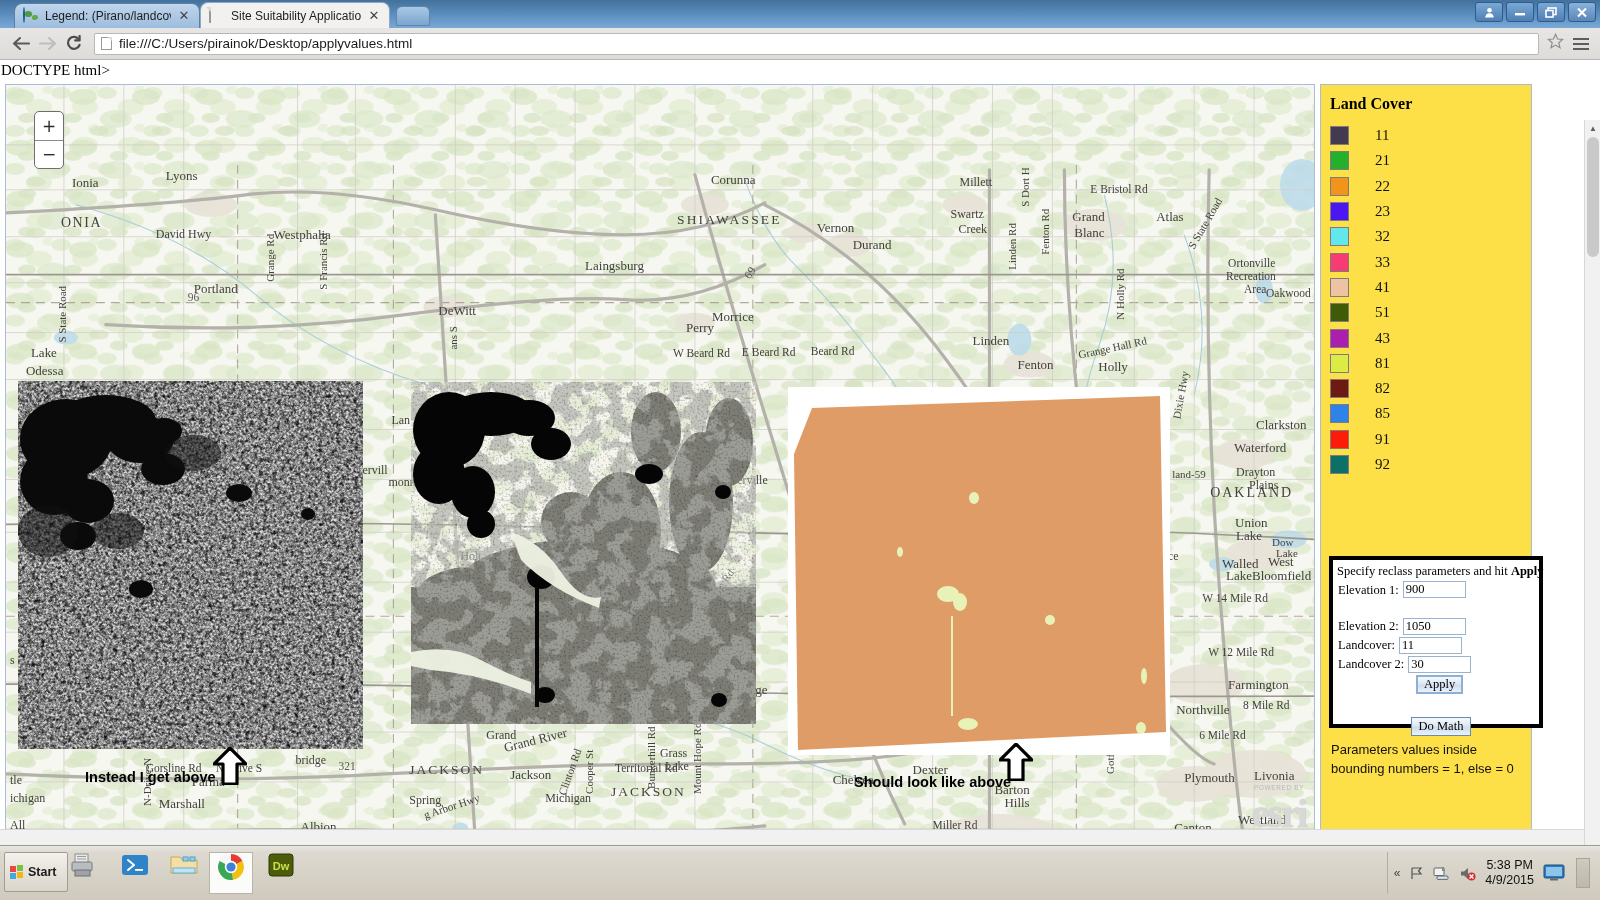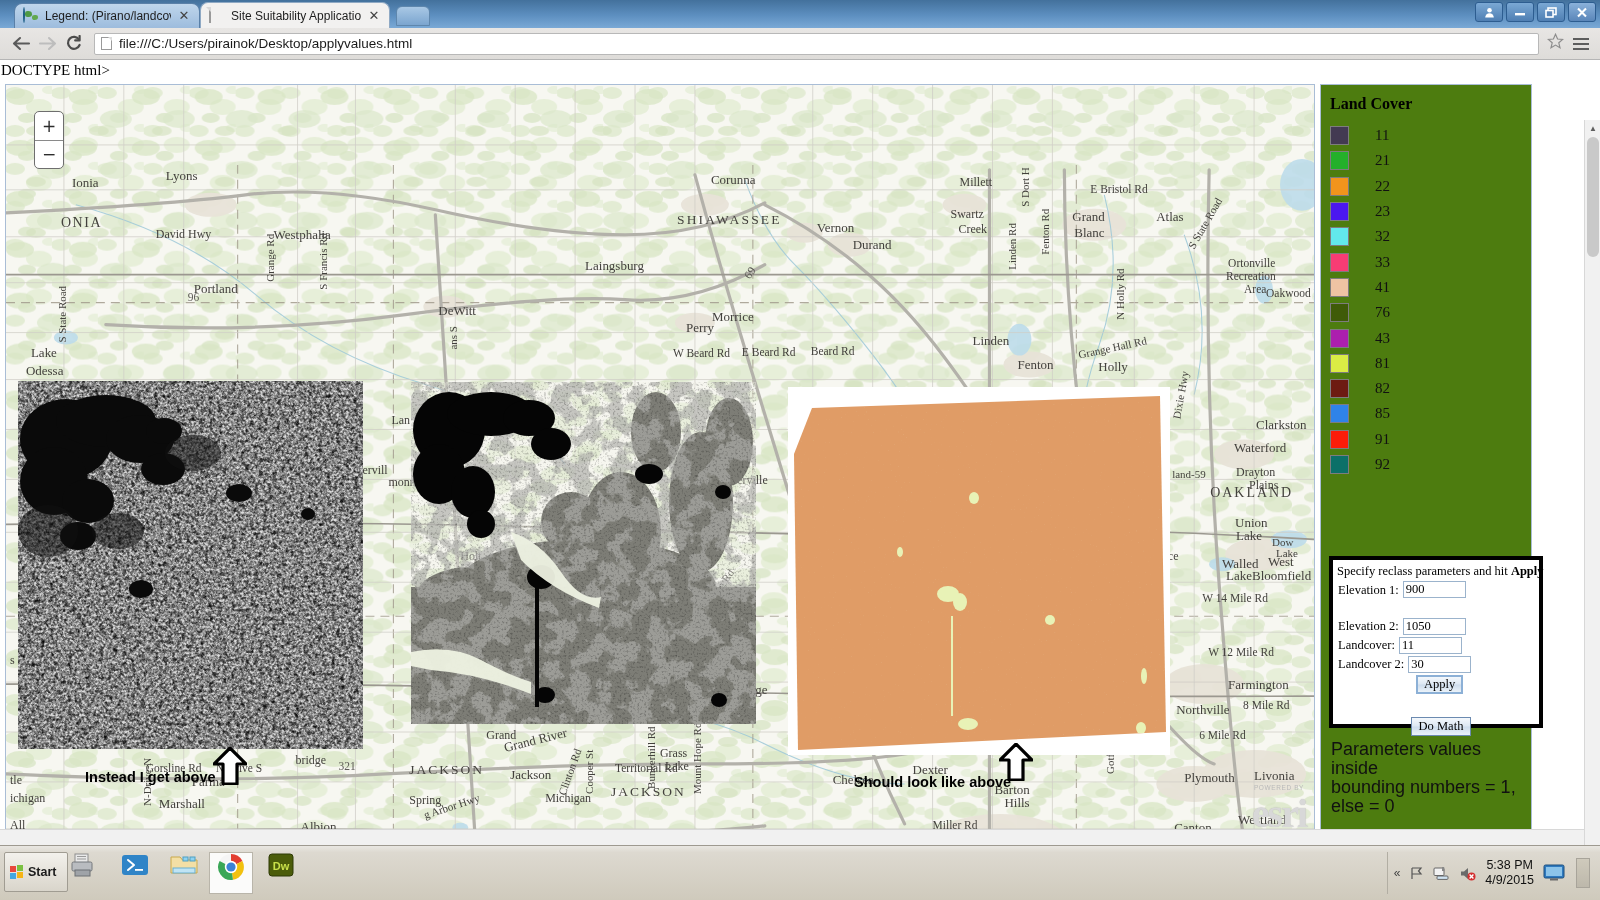--- a/index.html
+++ b/index.html
@@ -192,21 +192,21 @@
   }
   #map-attrib {
     position:absolute; left:560px; bottom:3px; z-index:30;
     font-family:"Liberation Serif", serif; font-size:12.5px; color:#4a4a4a;
     white-space:nowrap;
   }
 
   
   #side-panel {
     position:absolute; left: 1320px; top: 24px; width: 212px; height: 756px;
-    background:#4d7c0f; border:1px solid #a9bdd6;
+    background:#fde047; border:1px solid #a9bdd6;
   }
   #legend-title {
     position:absolute; left:9px; top:10px;
     font-family:"Liberation Serif", serif; font-weight:bold; font-size:16px; color:#000;
   }
   #legend-list { position:absolute; left:9px; top:38px; }
   .legend-row { display:flex; align-items:center; height:25.3px; }
   .legend-swatch {
     width: 19px; height: 19px; border: 1px solid #7d7d7d; flex: 0 0 19px;
   }
@@ -245,21 +245,21 @@
     background: linear-gradient(to bottom,#f4f8fc 0%, #dde8f3 48%, #cddcec 52%, #eaf2f9 100%);
     border: 1px solid #6b8ab0;
     font-family:"Liberation Serif", serif; font-size: 12.5px; color:#000;
     display:flex; align-items:center; justify-content:center;
   }
   #btn-apply  { left: 83px; top: 115px; width: 47px; height: 19px; border:2px solid #8cb0d6; }
   #btn-domath { left: 78px; top: 149px; width: 60px; height: 19px; margin-top: 8px; }
 
   #params-note {
     position:absolute; left: 10px; top: 655px; width: 200px;
-    font-family:"Liberation Sans", sans-serif; font-size: 18px; color:#111;
+    font-family:"Liberation Sans", sans-serif; font-size: 13px; color:#111;
     line-height: 19px;
   }
 
   
   #vscroll {
     position:absolute; right:0; top:60px; width:16px; height:785px;
     background:#f1f1f1; border-left:1px solid #d8d8d8;
   }
   #vscroll .arrow { width:16px; height:16px; display:flex; align-items:center; justify-content:center;
     font-size:8px; color:#5e5e5e; background:#f1f1f1; }
@@ -821,21 +821,21 @@
         <div class="legend-row">
           <span class="legend-swatch" style="background:#f73c74"></span>
           <span class="legend-label">33</span>
         </div>
         <div class="legend-row">
           <span class="legend-swatch" style="background:#eec3a3"></span>
           <span class="legend-label">41</span>
         </div>
         <div class="legend-row">
           <span class="legend-swatch" style="background:#3f5b08"></span>
-          <span class="legend-label">76</span>
+          <span class="legend-label">51</span>
         </div>
         <div class="legend-row">
           <span class="legend-swatch" style="background:#ac1fae"></span>
           <span class="legend-label">43</span>
         </div>
         <div class="legend-row">
           <span class="legend-swatch" style="background:#dbec45"></span>
           <span class="legend-label">81</span>
         </div>
         <div class="legend-row">

